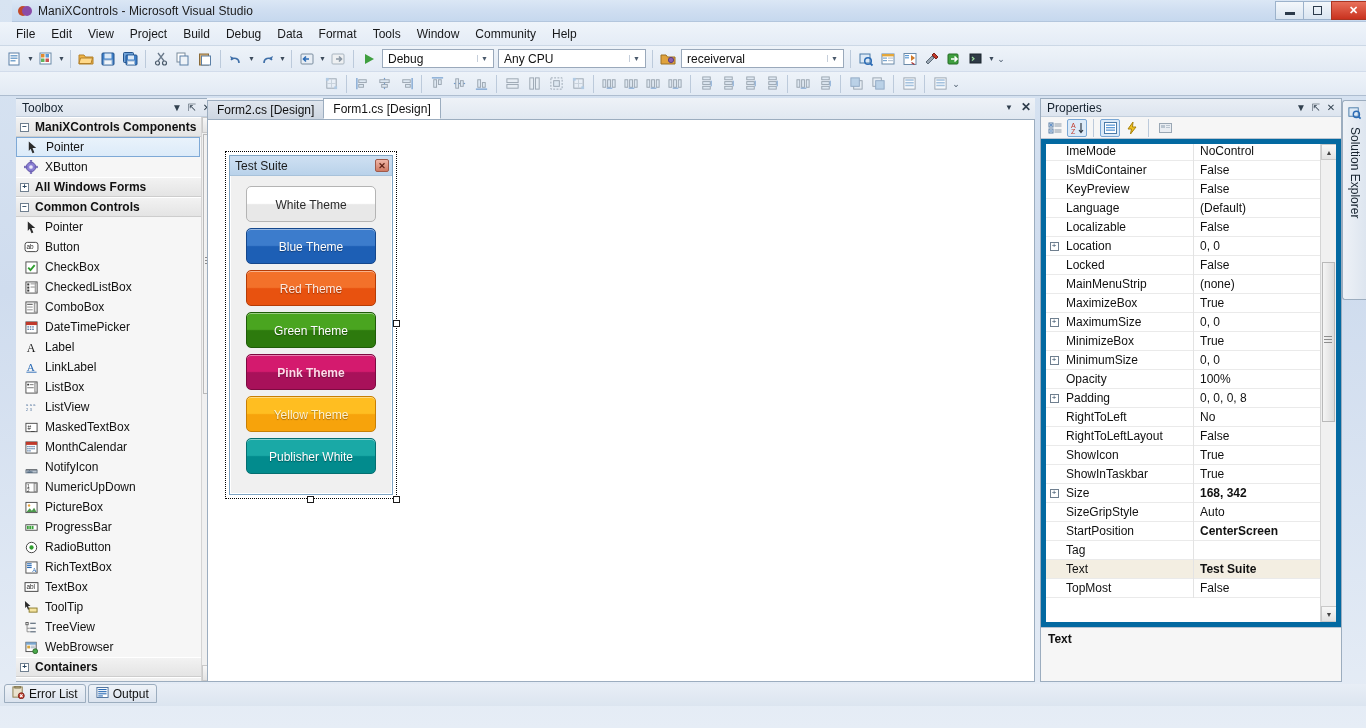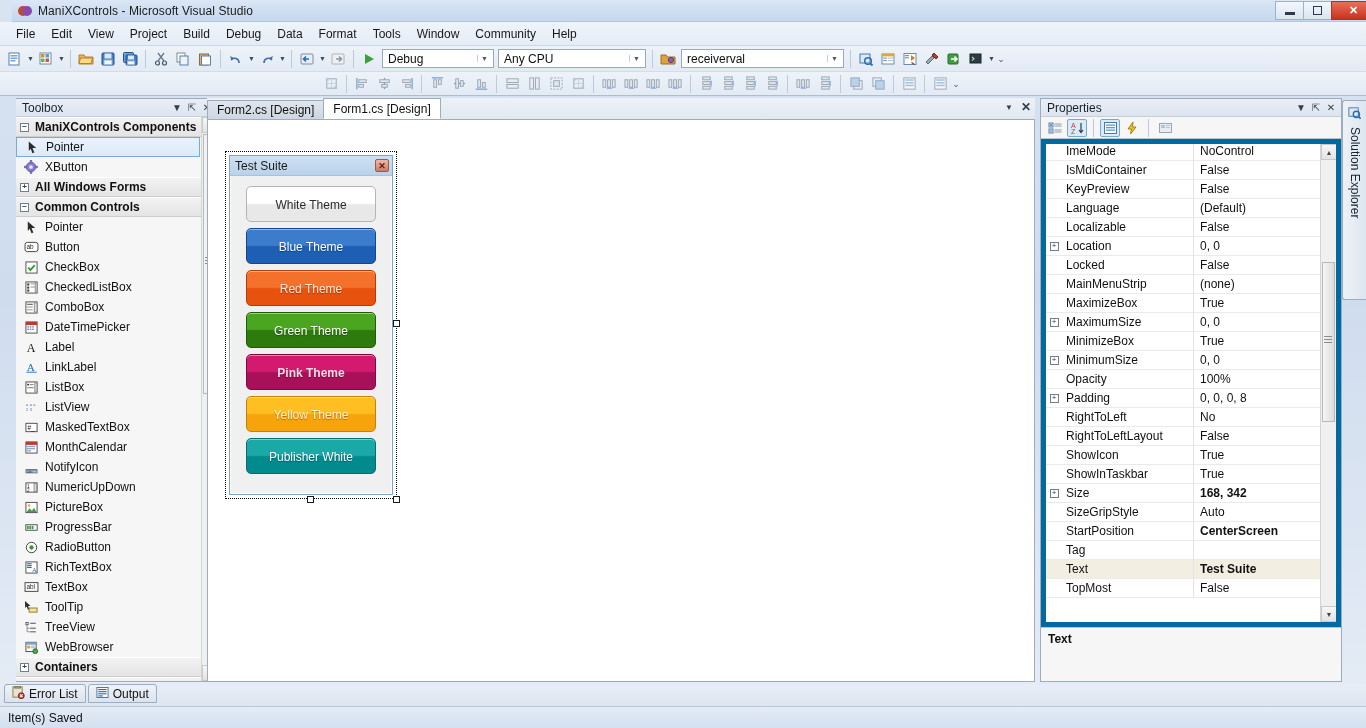--- a/index.html
+++ b/index.html
@@ -1269,17 +1269,14 @@
             <rect x="1" y="1.6" width="12" height="10.8" fill="#fff" stroke="#4a6e9a"></rect>
             <rect x="2.4" y="3.2" width="9" height="1.2" fill="#2b6bb5"></rect>
             <rect x="2.4" y="5.5" width="9" height="1.2" fill="#2b6bb5"></rect>
             <rect x="2.4" y="7.8" width="9" height="1.2" fill="#2b6bb5"></rect>
             <rect x="2.4" y="10.1" width="5" height="1.2" fill="#2b6bb5"></rect>
           </svg></span>
         <span>Output</span>
       </div>
     </div>
 
-  <div class="statusbar">
-    <span>Item(s) Saved</span>
-  </div>
 
 </div>
 
 </body></html>

